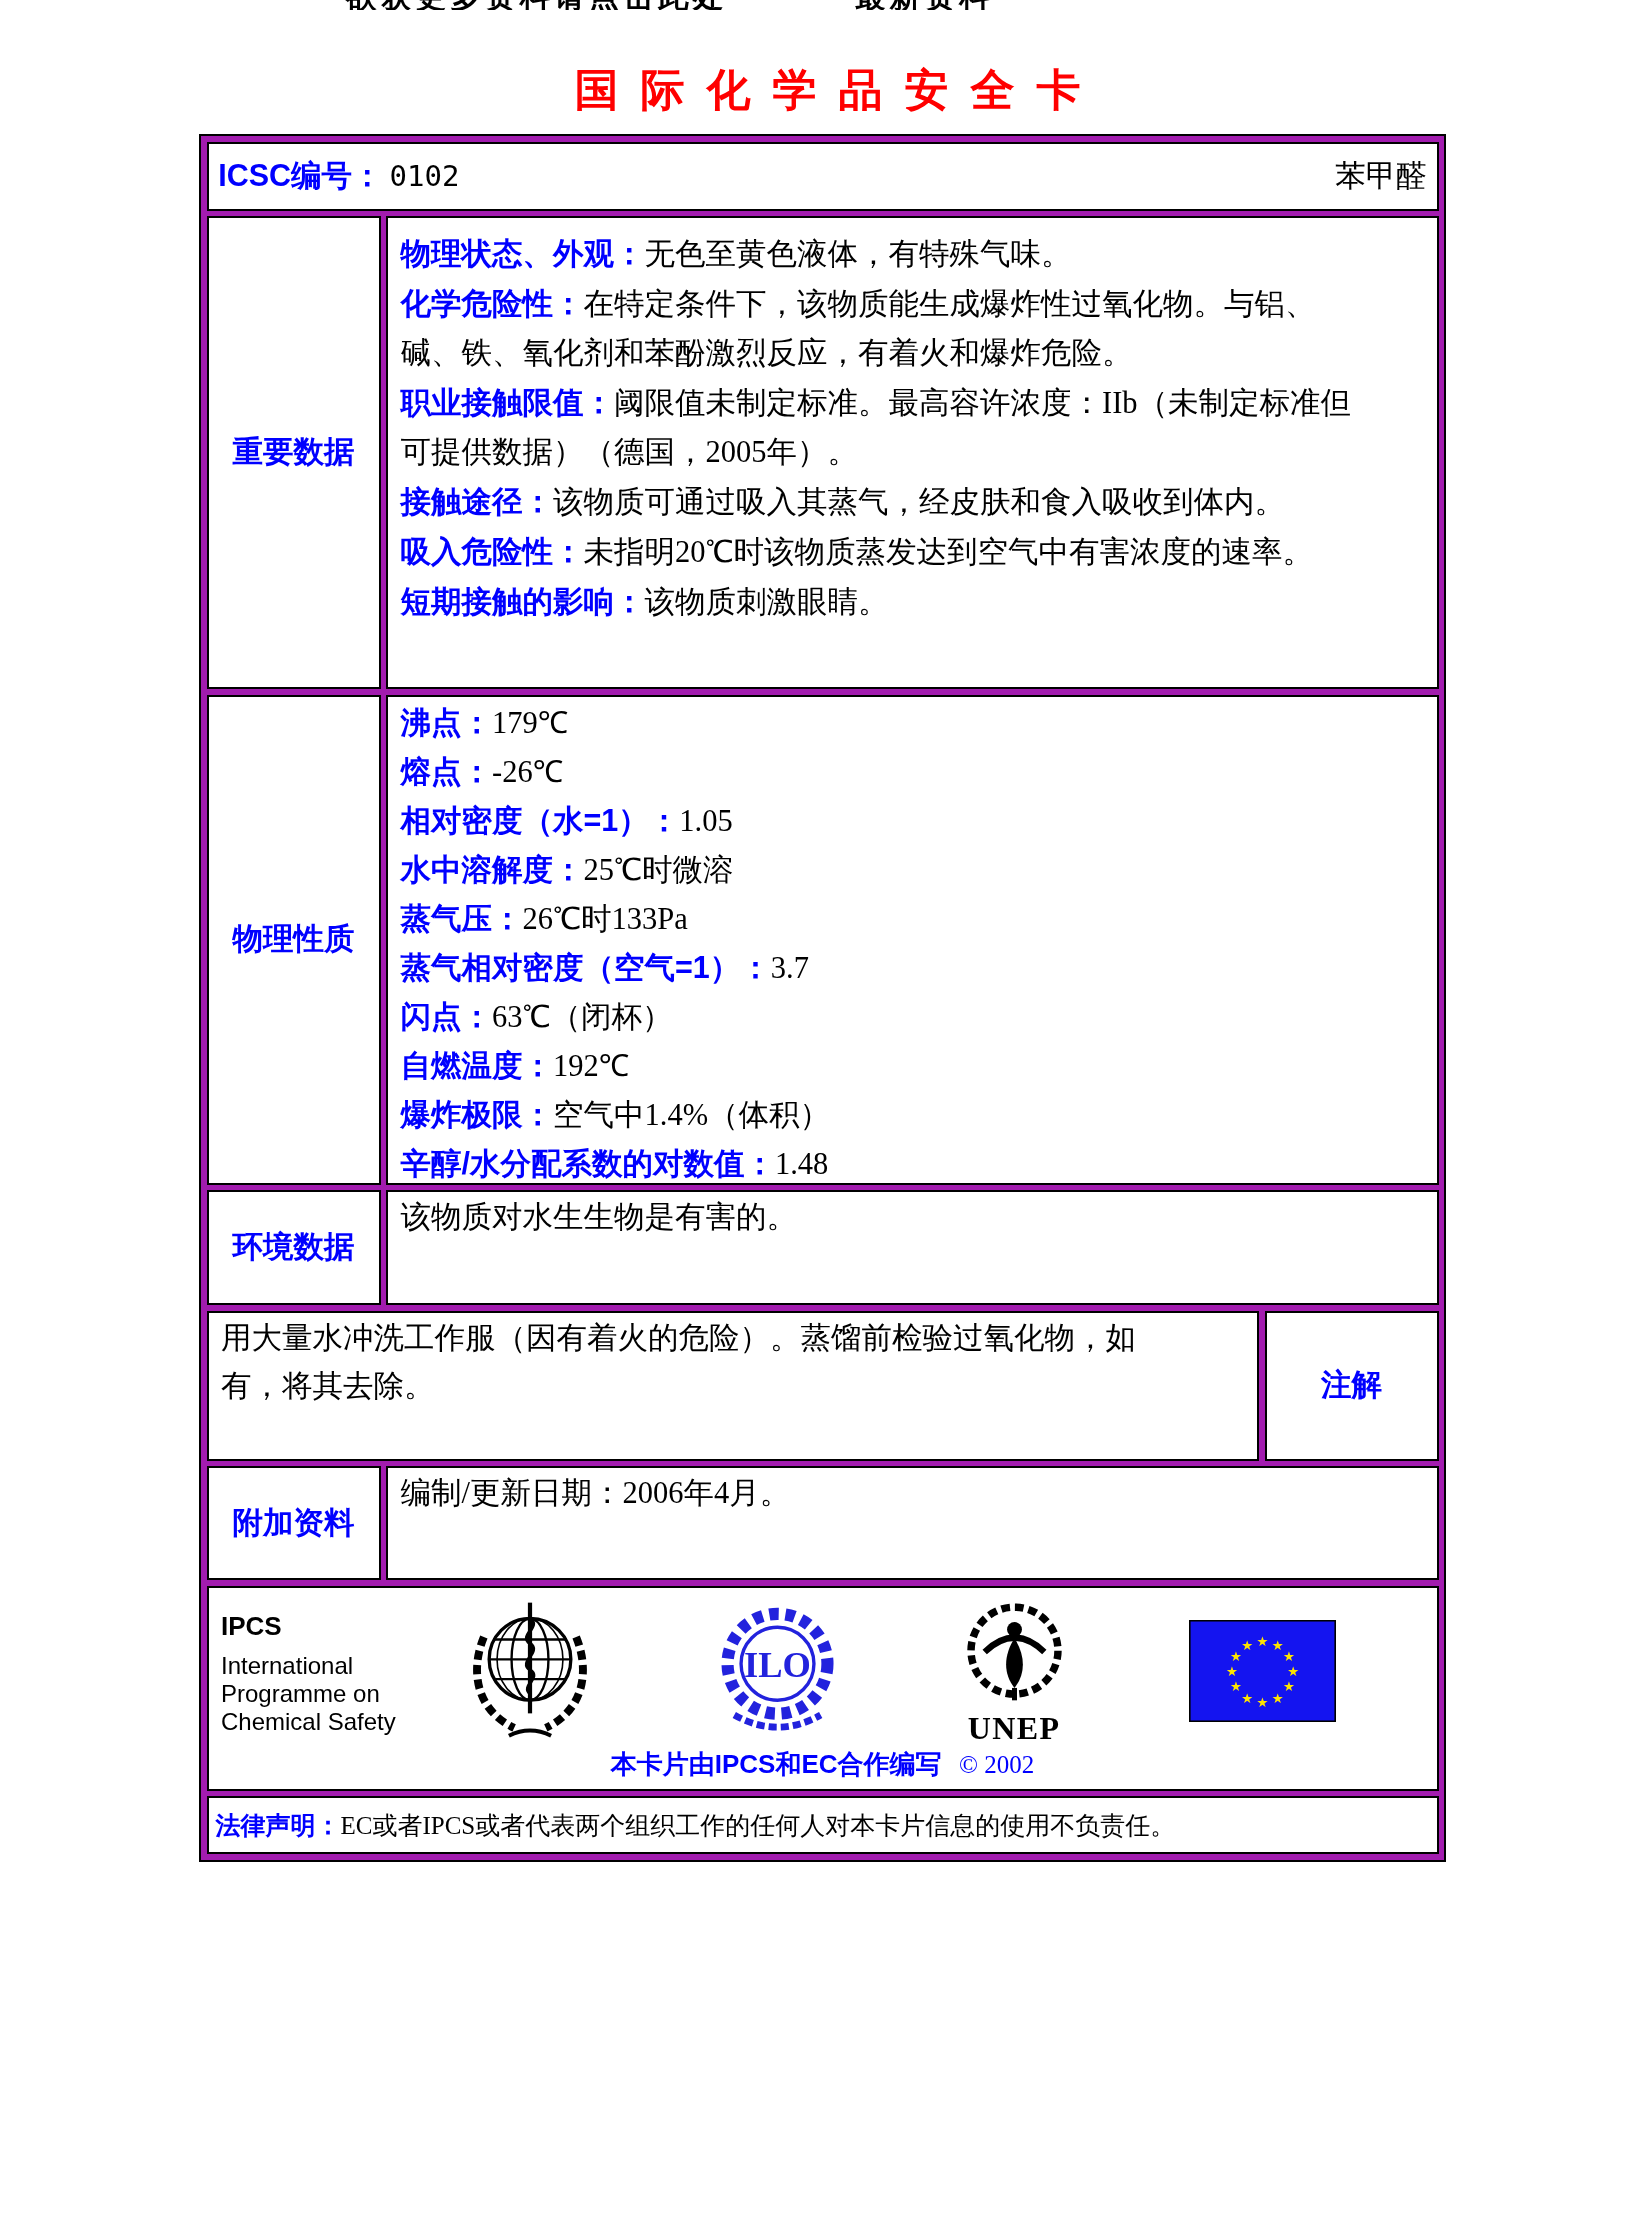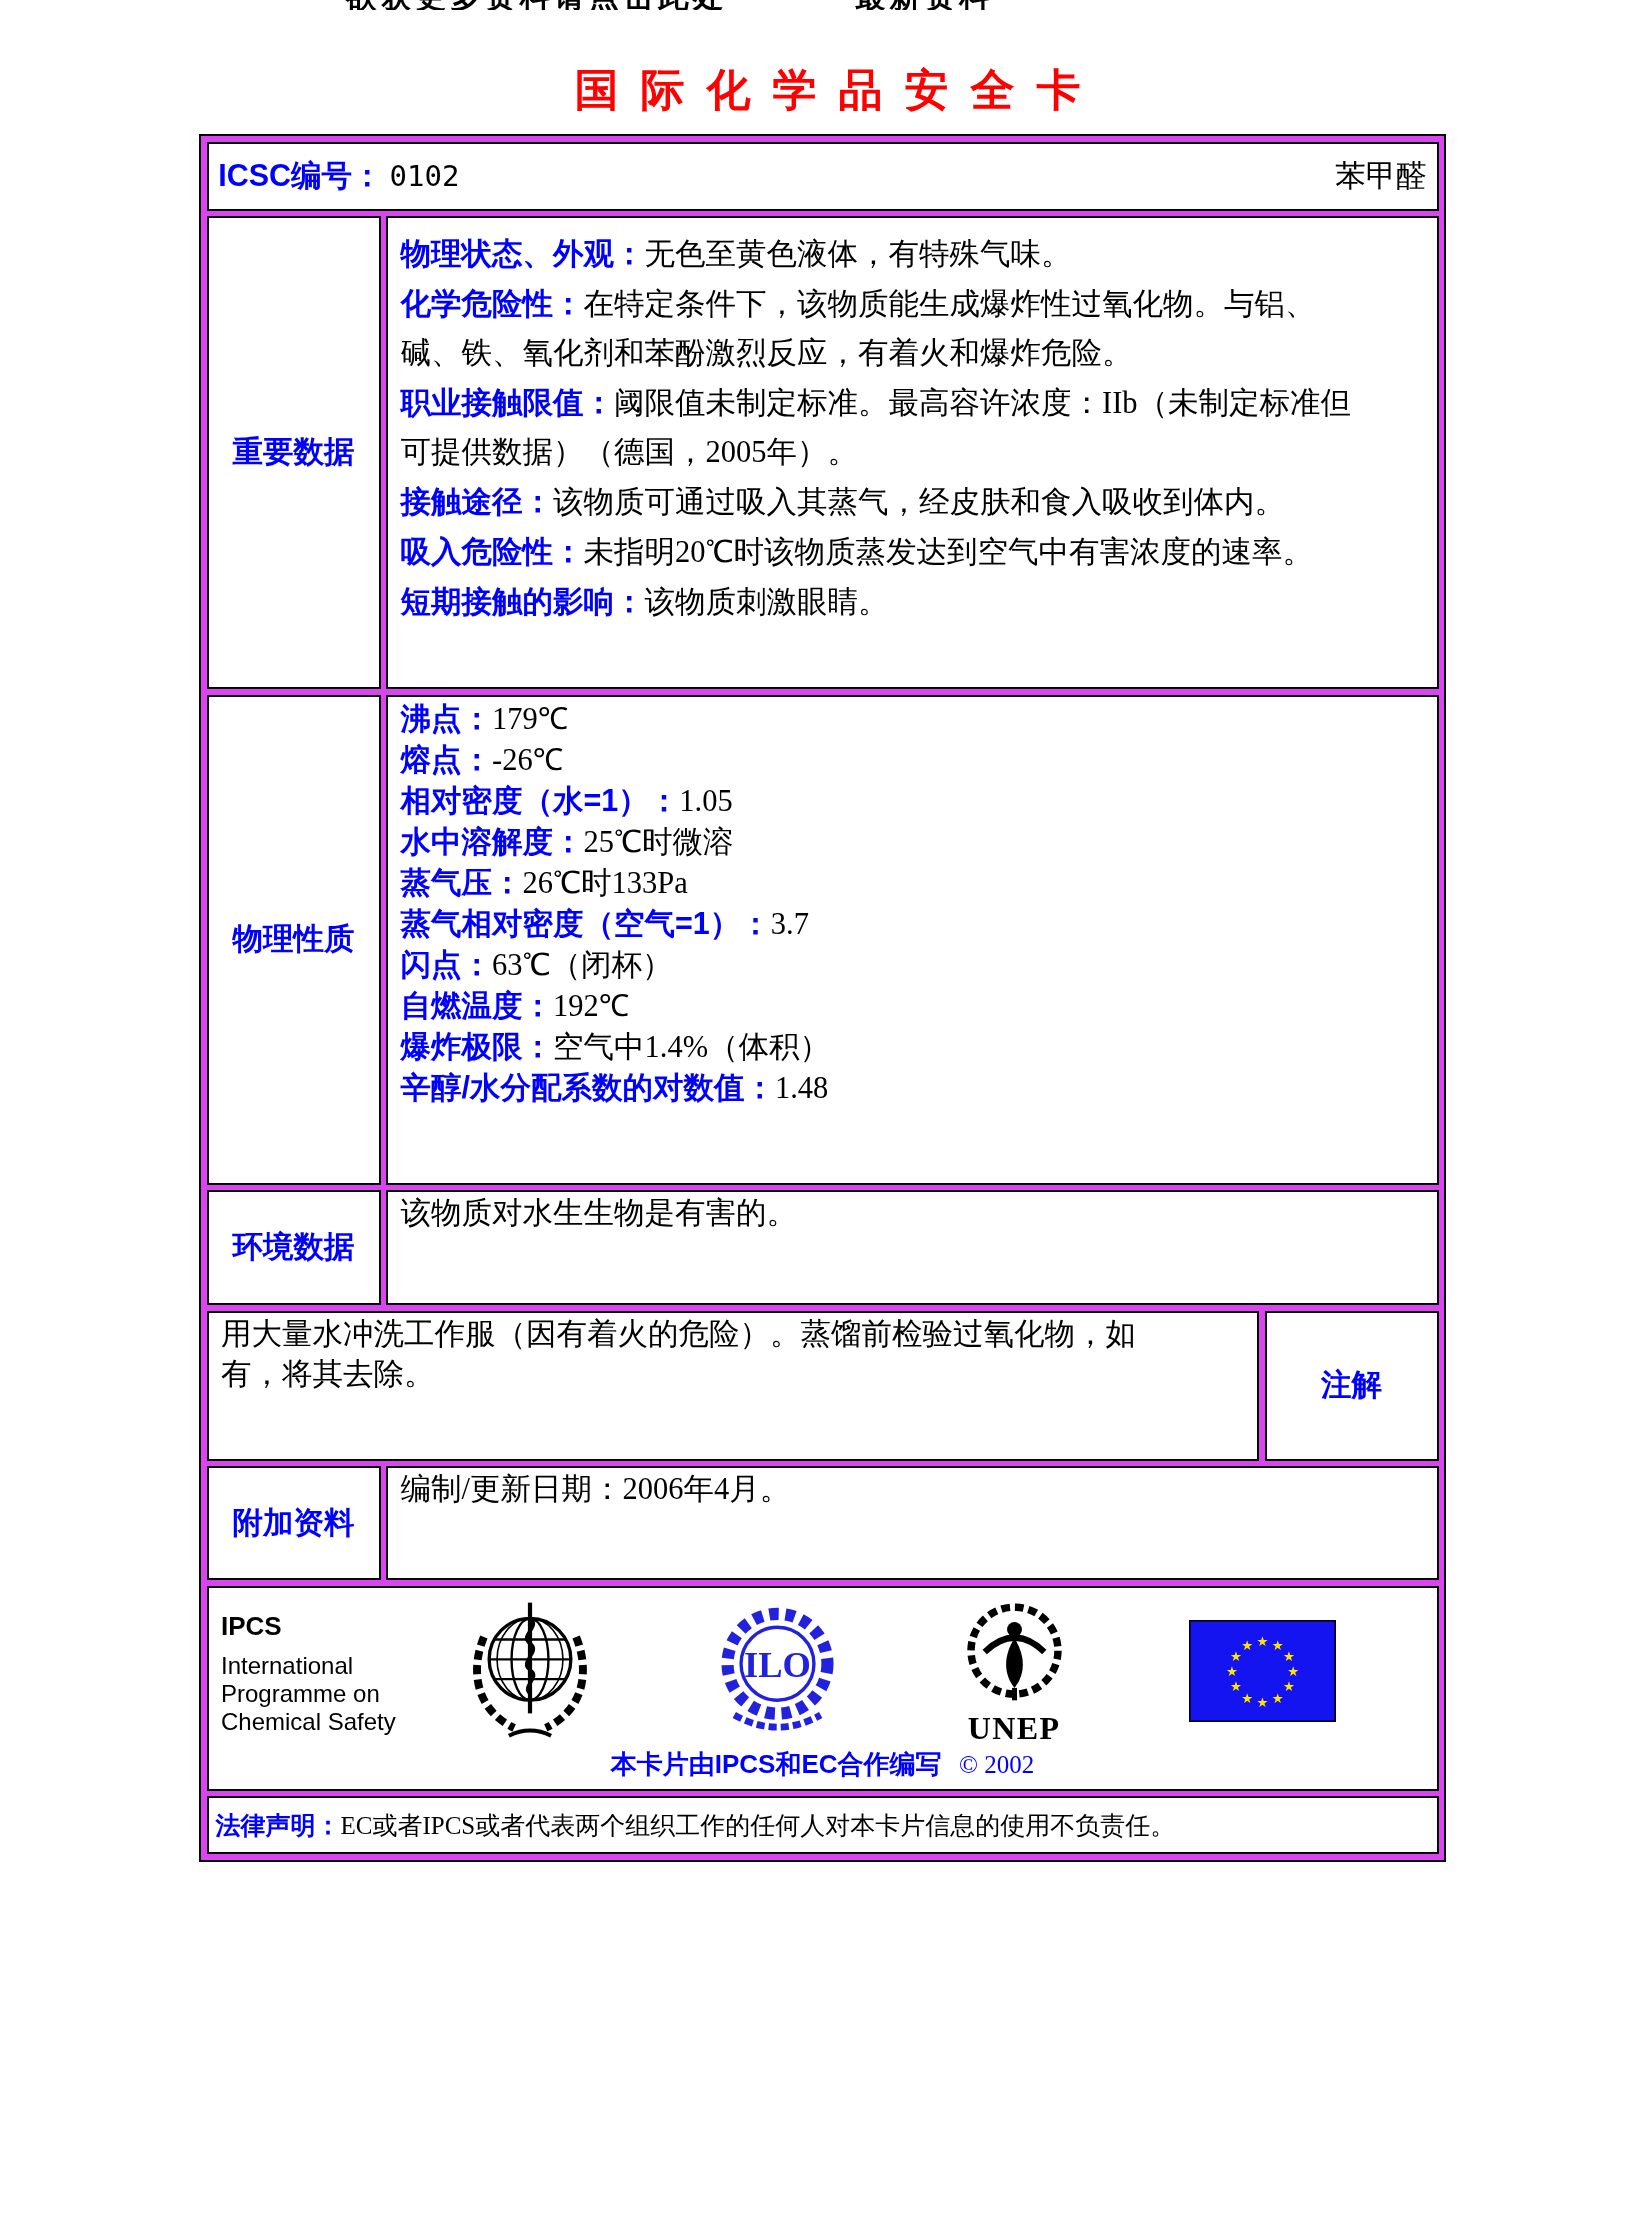--- a/index.html
+++ b/index.html
@@ -18,31 +18,31 @@
 
   
   .page-title { position:absolute; top:61px; left:16px; width:1645px;
                 text-align:center; color:#FF0000; font-weight:bold;
                 font-size:44px; letter-spacing:22px;
                 font-family:"Liberation Serif", serif; }
 
   
   .card { position:absolute; left:199px; top:134px; width:1247px;
           border:2.1px solid #000; padding:5.5px;
-          display:flex; flex-direction:column; gap:5.5px; background:#d946ef; }
+          display:flex; flex-direction:column; gap:5.5px; background:#a21caf; }
   .row  { display:flex; gap:5.5px; }
   .cell { border:2.1px solid #000; background:#fff; }
 
   .label-cell { width:174px; flex:none; display:flex; align-items:center;
                 justify-content:center; text-align:center;
                 color:#0000FF; font-weight:bold; font-size:30.5px;
                 font-family:"Liberation Sans", sans-serif; }
   .content-cell { flex:1; padding:11px 12.5px 0 12.5px; font-size:30.5px;
                   line-height:49px; }
-  .tight { padding-top:1.4px; line-height:40px; }
+  .tight { padding-top:1.4px; line-height:48px; }
 
   .entry .lbl { color:#0000FF; font-weight:bold;
                 font-family:"Liberation Sans", sans-serif; }
   .entry .txt { color:#000; white-space:pre-wrap;
                 font-family:"Liberation Serif", serif; }
 
   
   .icsc-row { flex:1; display:flex; align-items:center;
               justify-content:space-between; padding:0 9.7px;
               font-size:30.5px; height:69px; }

